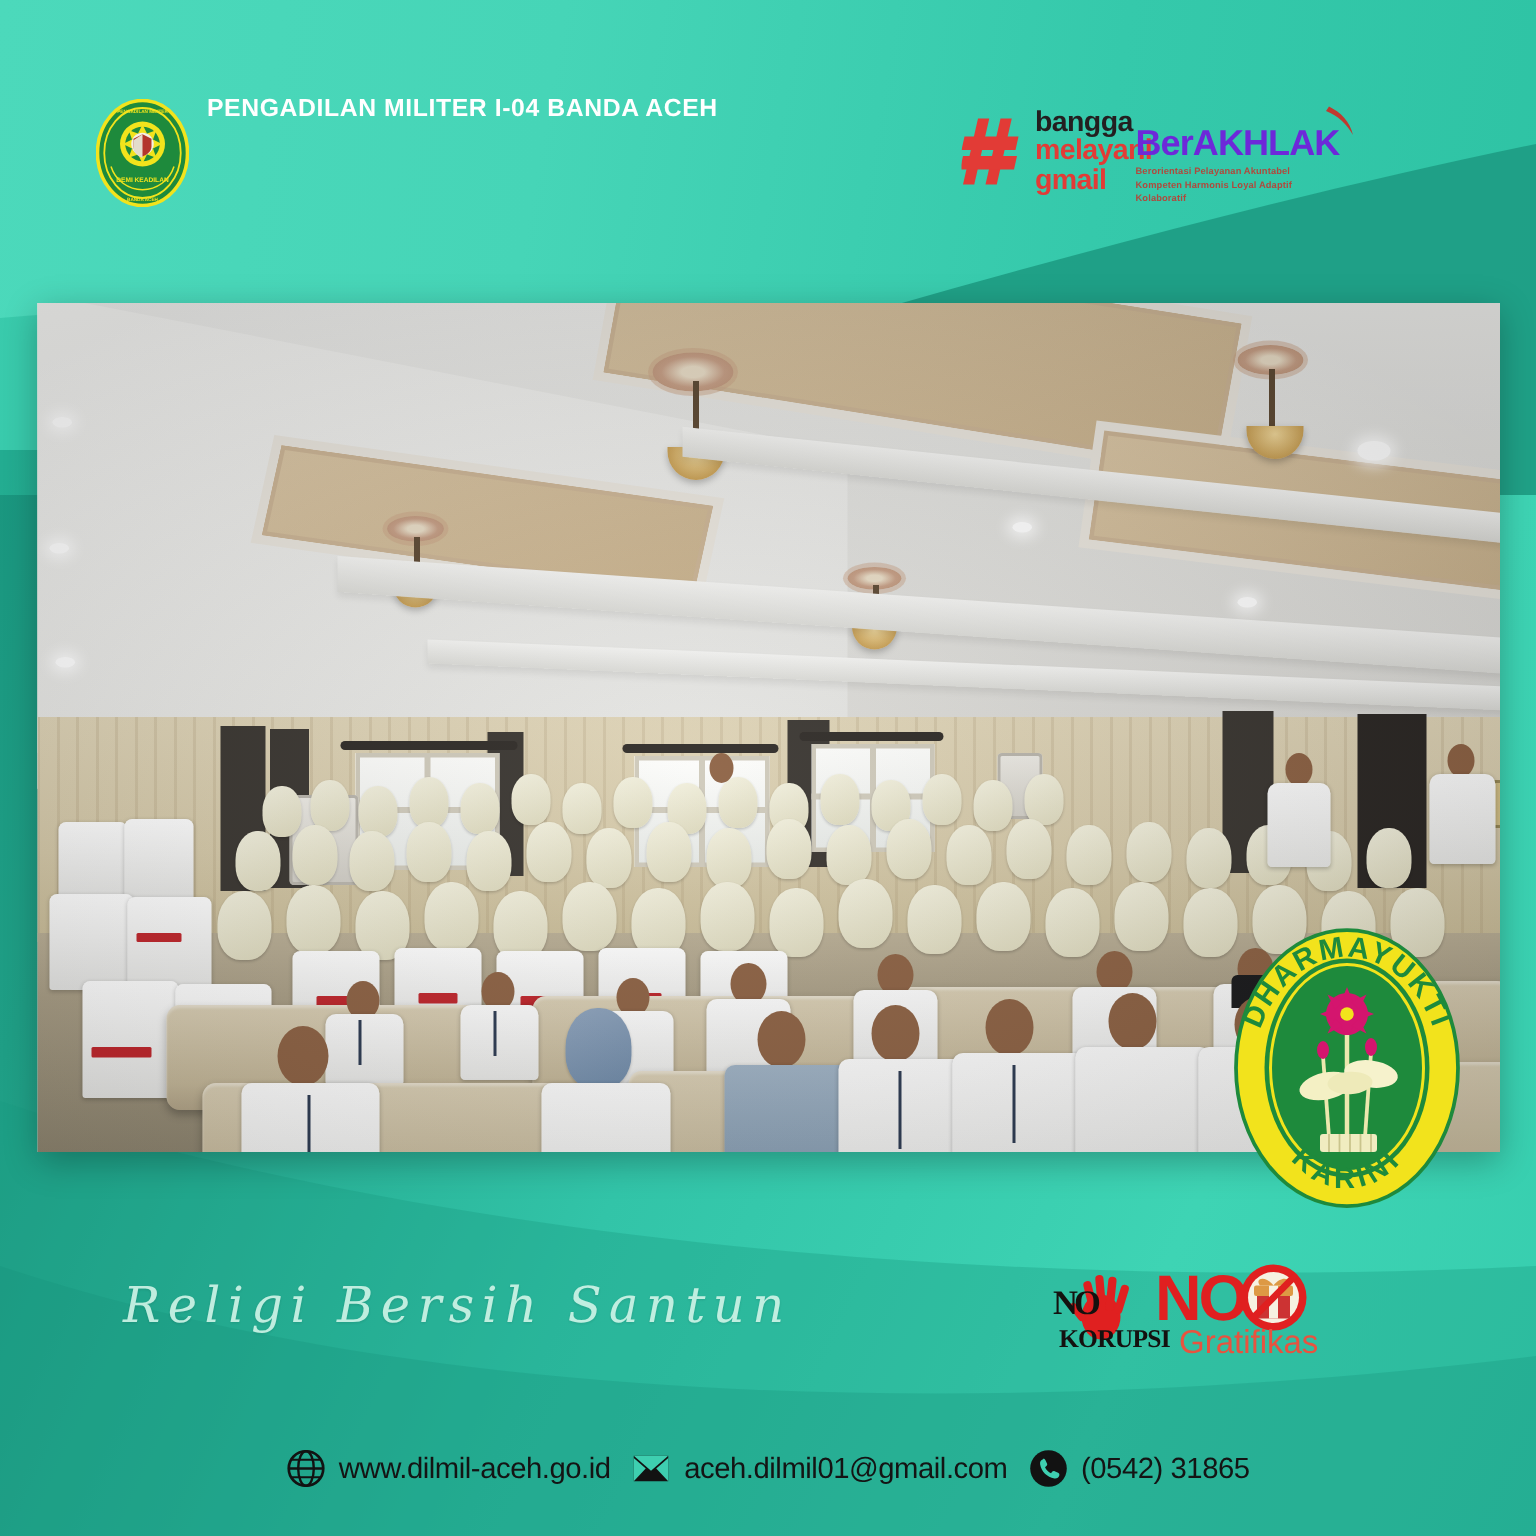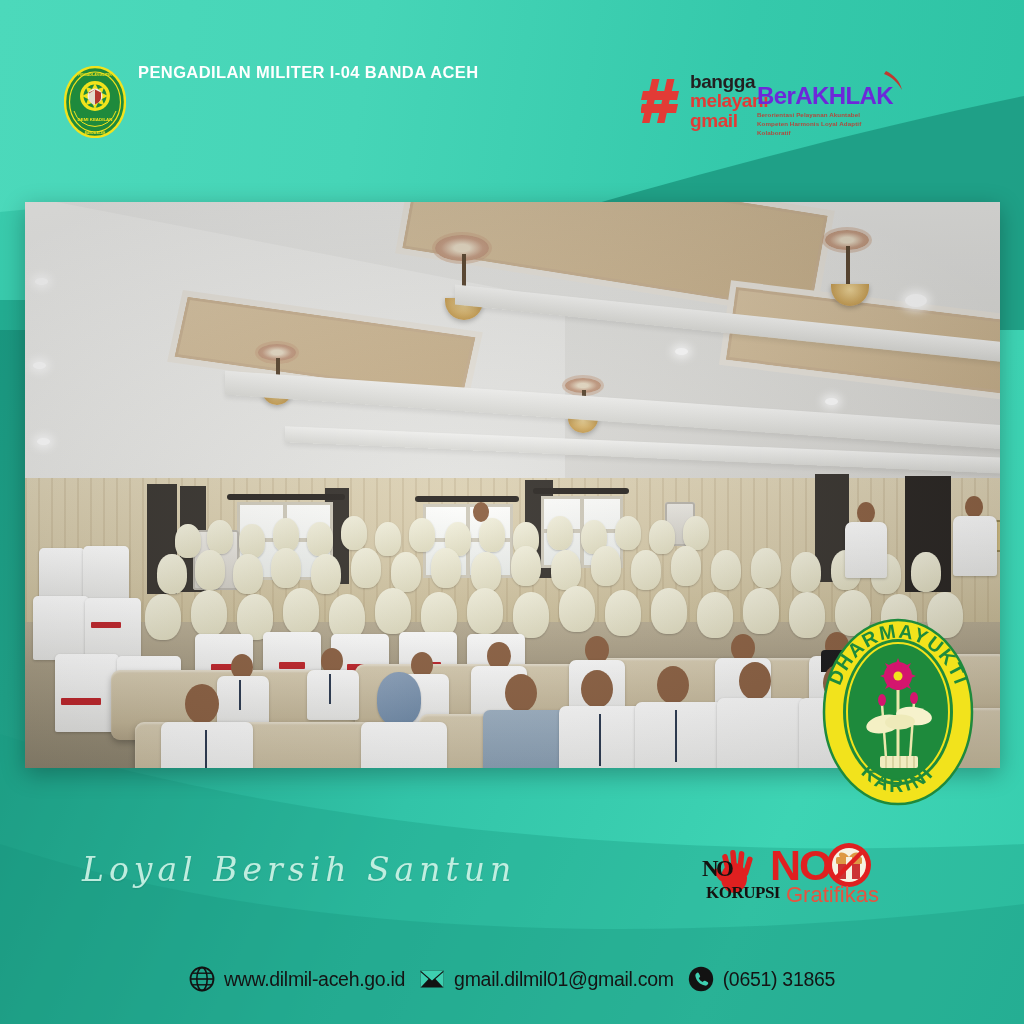--- a/index.html
+++ b/index.html
@@ -525,21 +525,21 @@
     <g stroke="#c9c48c" stroke-width="1.2">
       <line x1="64" y1="138" x2="64" y2="150"></line>
       <line x1="71" y1="138" x2="71" y2="150"></line>
       <line x1="78" y1="138" x2="78" y2="150"></line>
       <line x1="85" y1="138" x2="85" y2="150"></line>
       <line x1="92" y1="138" x2="92" y2="150"></line>
     </g>
   </g>
 </svg>
 
-<div id="tagline">Loyal Bersih Santun</div>
+<div id="tagline">Religi Bersih Santun</div>
 
 <div id="badges">
   <svg class="badge-korupsi" viewBox="0 0 82 56">
     <g fill="#e02020">
       <ellipse cx="34" cy="32" rx="13" ry="15"></ellipse>
       <rect x="24" y="8" width="5.5" height="20" rx="2.7" transform="rotate(-14 26 18)"></rect>
       <rect x="31" y="4" width="5.5" height="24" rx="2.7" transform="rotate(-5 33 16)"></rect>
       <rect x="38" y="5" width="5.5" height="23" rx="2.7" transform="rotate(6 40 16)"></rect>
       <rect x="45" y="10" width="5.5" height="20" rx="2.7" transform="rotate(17 47 20)"></rect>
       <rect x="16" y="22" width="5" height="14" rx="2.5" transform="rotate(-38 18 29)"></rect>
@@ -579,23 +579,23 @@
   </div>
 
 
   <div class="fi">
     <svg class="fi-icon" viewBox="0 0 26 26">
       <rect x="1.5" y="4.5" width="23" height="17" fill="#121212"></rect>
       <path d="M1.5 4.5 L13 14.5 L24.5 4.5 Z" fill="#3ecfb0"></path>
       <path d="M1.5 21.5 L9.5 13 L1.5 6 Z" fill="#3ecfb0"></path>
       <path d="M24.5 21.5 L16.5 13 L24.5 6 Z" fill="#3ecfb0"></path>
     </svg>
-    <span class="fi-label">gmail.dilmil01@gmail.com</span>
+    <span class="fi-label">aceh.dilmil01@gmail.com</span>
   </div>
 
   <div class="fi">
     <svg class="fi-icon" viewBox="0 0 26 26">
       <circle cx="13" cy="13" r="12.2" fill="#121212"></circle>
       <path d="M9.2 6.6c.7-.2 1.4.1 1.7.8l1.1 2.3c.3.6.1 1.3-.4 1.7l-.9.7c.8 1.8 2.2 3.2 4 4l.7-.9c.4-.5 1.1-.7 1.7-.4l2.3 1.1c.7.3 1 1 .8 1.7-.4 1.4-1.8 2.3-3.3 2-4.9-.9-8.6-4.6-9.5-9.5-.3-1.5.6-2.9 2-3.3z" fill="#3ecfb0"></path>
     </svg>
-    <span class="fi-label">(0651) 31865</span>
+    <span class="fi-label">(0542) 31865</span>
   </div>
 </div>
 
 </body></html>

